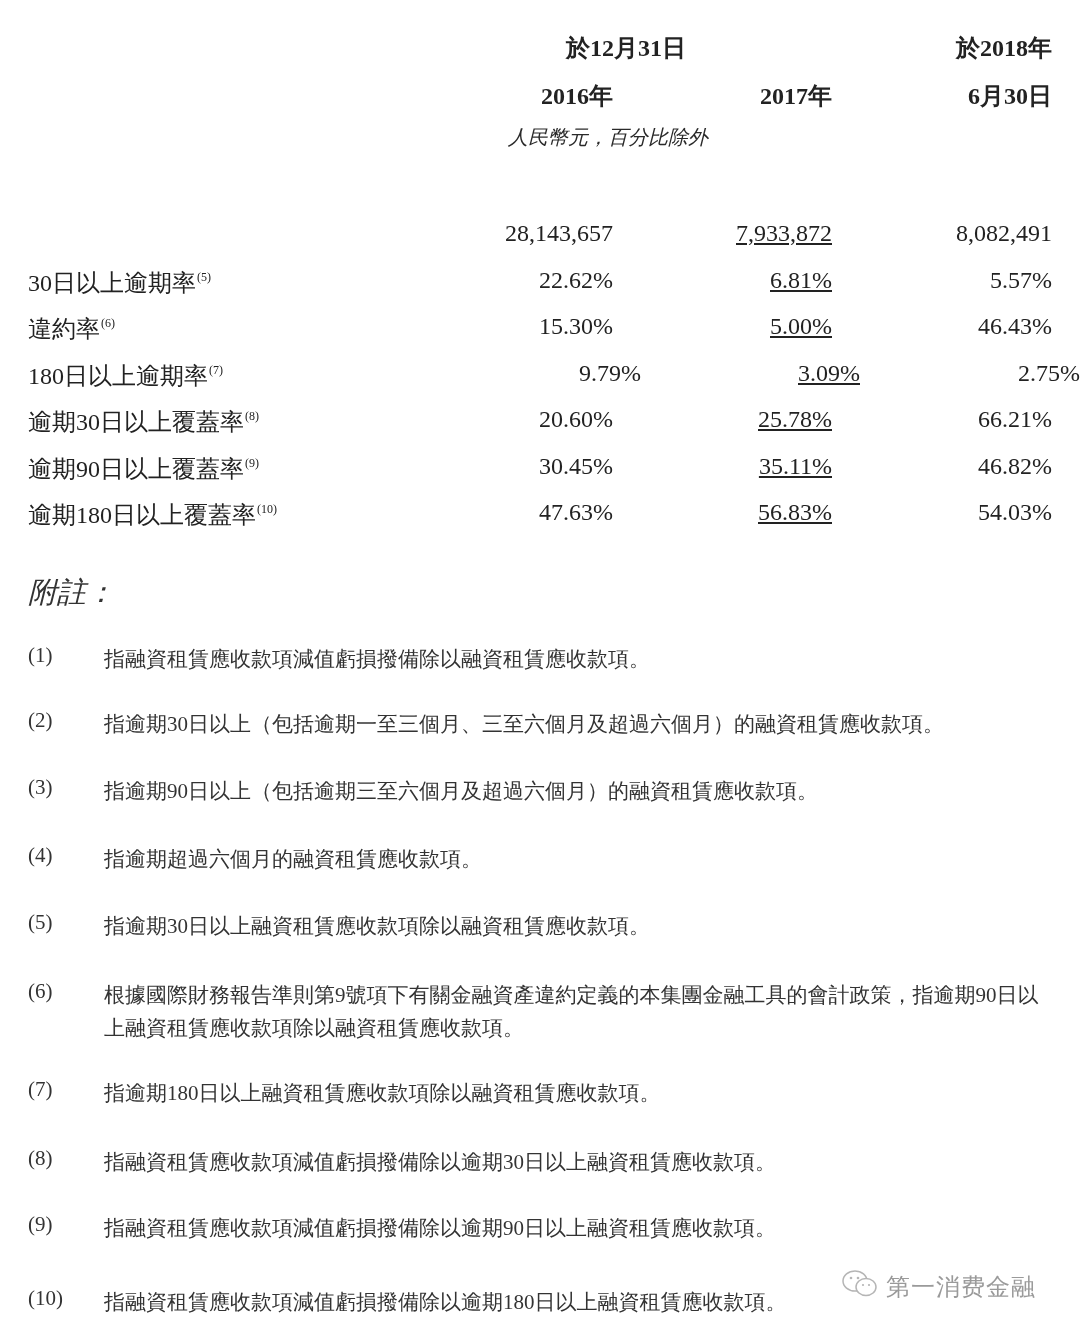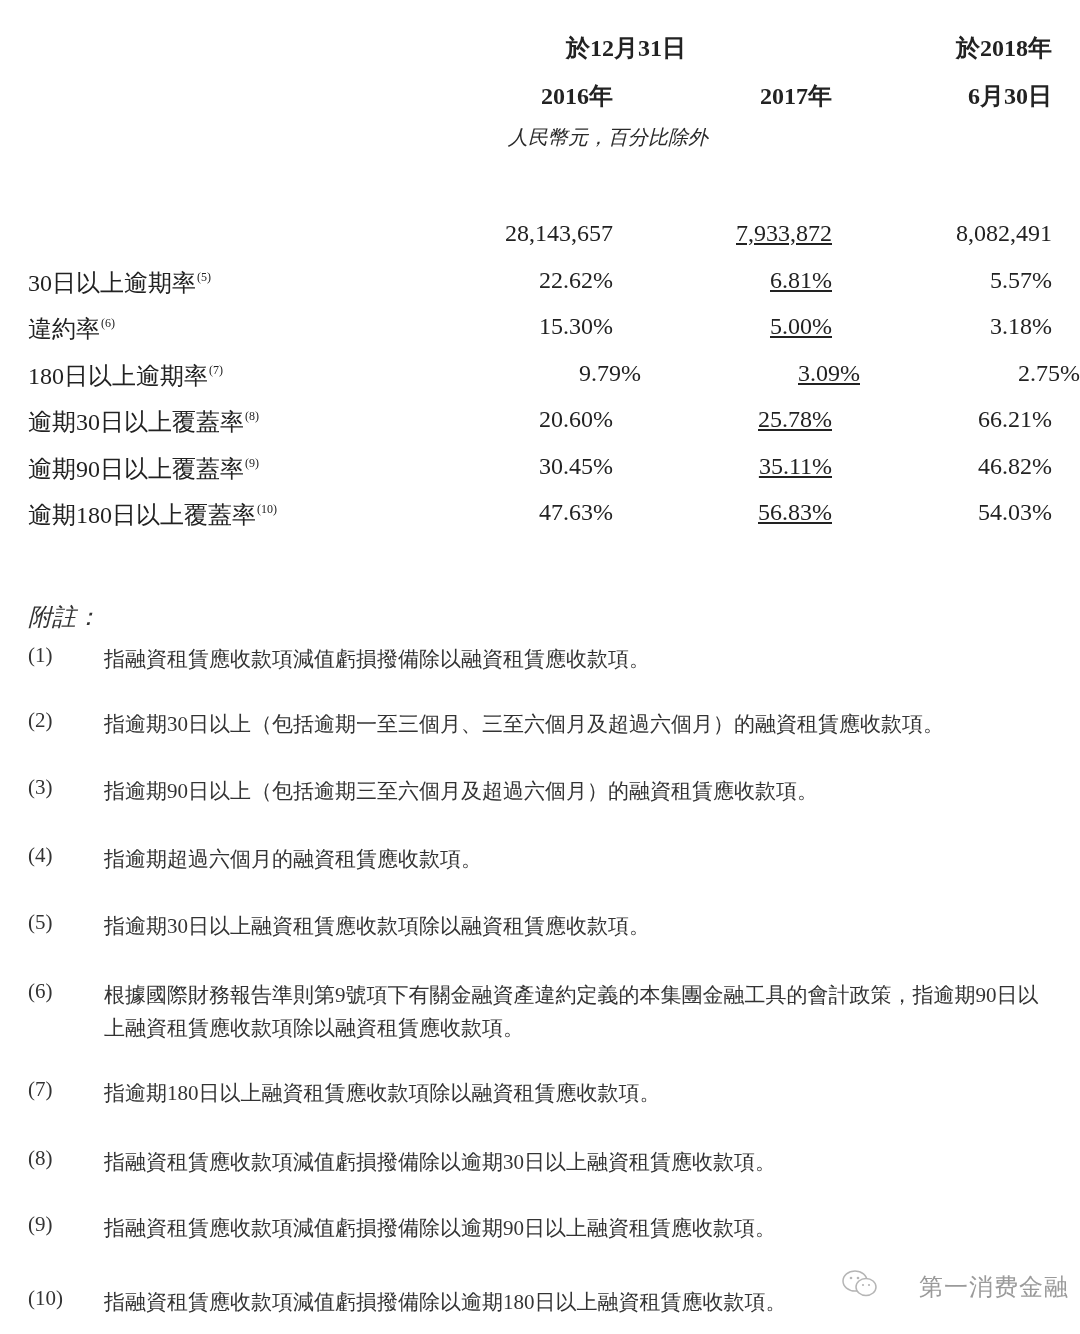--- a/index.html
+++ b/index.html
@@ -13,28 +13,28 @@
   .unit { position: absolute; font-style: italic; font-size: 20px; left: 508px; top: 124px; white-space: nowrap; color: #2a2a2a; }
 
   .row { position: absolute; left: 0; width: 1080px; height: 40px; }
   .row .label { position: absolute; left: 28px; top: 0; font-size: 24px; white-space: nowrap; }
   .row .label sup { font-size: 12px; vertical-align: 10px; margin-left: 1px; }
   .row .v { position: absolute; top: 0; font-size: 24px; text-align: right; white-space: nowrap; }
   .row .c1 { right: 467px; }
   .row .c2 { right: 248px; text-decoration: underline; }
   .row .c3 { right: 28px; }
 
-  .notes-title { position: absolute; left: 28px; top: 573px; font-size: 24px; font-style: italic; color: #333; margin-top: 28px; }
+  .notes-title { position: absolute; left: 28px; top: 573px; font-size: 29px; font-style: italic; color: #333; }
   .note { position: absolute; left: 0; width: 1080px; }
   .note .num { position: absolute; left: 28px; top: 0; font-size: 21px; color: #333; }
   .note .txt { position: absolute; left: 104px; top: 0; width: 950px; font-size: 21px; line-height: 33px; color: #333; }
 
   .watermark {
     position: absolute; left: 840px; top: 1268px; display: flex; align-items: center;
-    color: #9a9a9a; font-family: "DejaVu Sans", sans-serif; font-size: 24px; letter-spacing: 1px; gap: 33px;
+    color: #9a9a9a; font-family: "DejaVu Sans", sans-serif; font-size: 24px; letter-spacing: 1px;
   }
   .watermark svg { margin-right: 6px; }
 </style>
 </head>
 <body>
 
 <div class="hdr" style="left:566px; top:32px;">於12月31日</div>
 <div class="hdr r" style="right:28px; top:32px;">於2018年</div>
 <div class="hdr r" style="right:467px; top:80px;">2016年</div>
 <div class="hdr r" style="right:248px; top:80px;">2017年</div>
@@ -49,21 +49,21 @@
 <div class="row" style="top:267px;">
   <span class="label"><span>30日以上逾期率</span><sup>(5)</sup></span>
   <span class="v c1">22.62%</span>
   <span class="v c2">6.81%</span>
   <span class="v c3">5.57%</span>
 </div>
 <div class="row" style="top:313px;">
   <span class="label"><span>違約率</span><sup>(6)</sup></span>
   <span class="v c1">15.30%</span>
   <span class="v c2">5.00%</span>
-  <span class="v c3">3.18%</span>
+  <span class="v c3">46.43%</span>
 </div>
 <div class="row" style="top:360px;padding-left:28px;">
   <span class="label"><span>180日以上逾期率</span><sup>(7)</sup></span>
   <span class="v c1">9.79%</span>
   <span class="v c2">3.09%</span>
   <span class="v c3">2.75%</span>
 </div>
 <div class="row" style="top:406px;">
   <span class="label"><span>逾期30日以上覆蓋率</span><sup>(8)</sup></span>
   <span class="v c1">20.60%</span>

